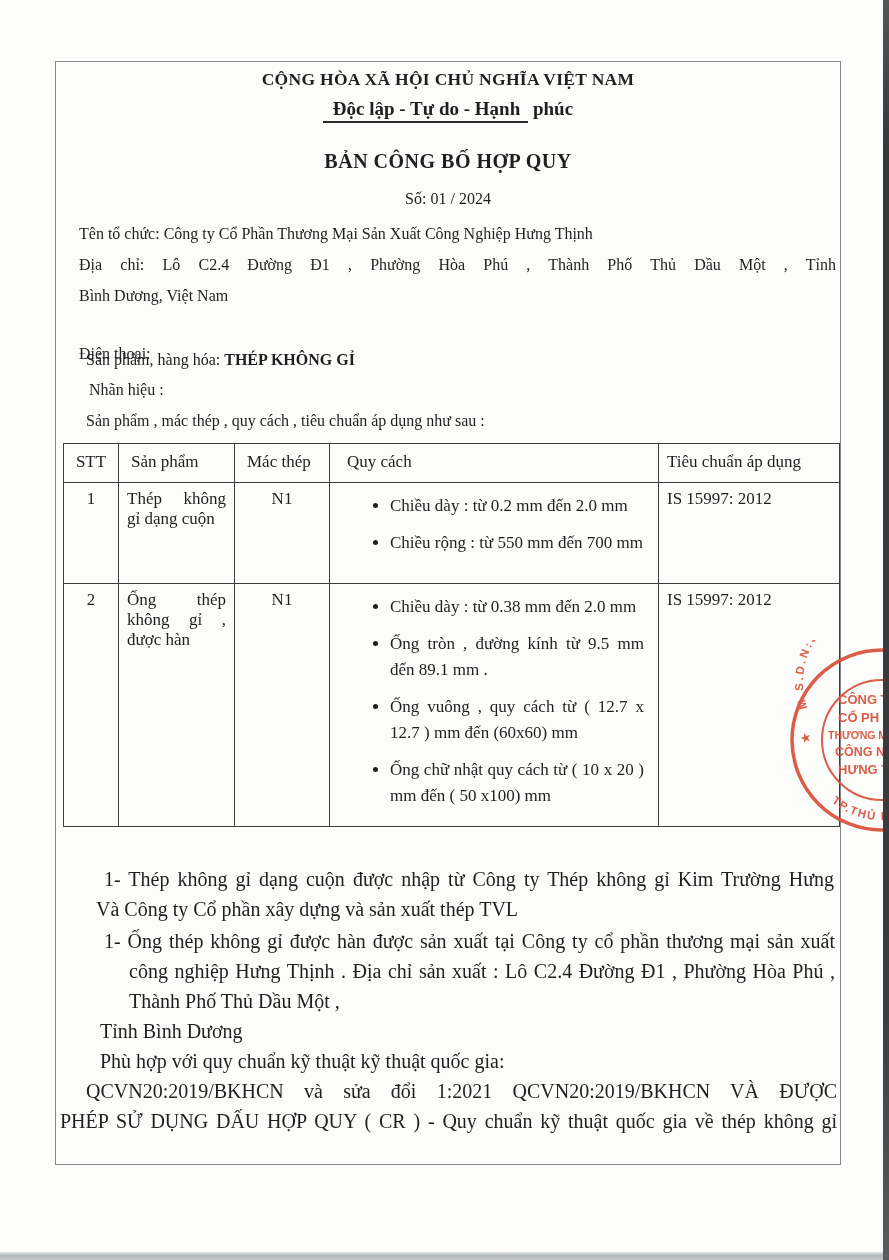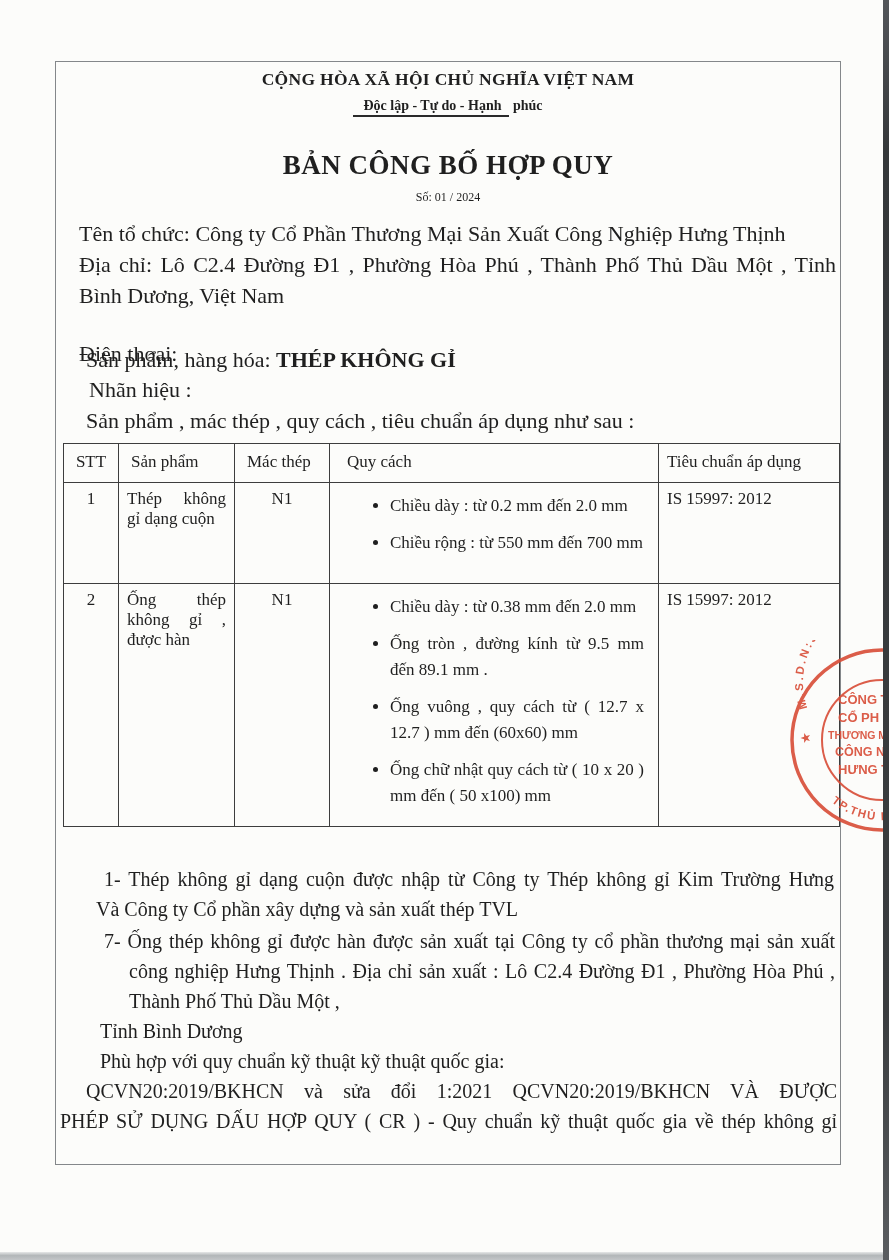--- a/index.html
+++ b/index.html
@@ -20,25 +20,25 @@
     position: absolute;
     left: 55px; top: 61px;
     width: 786px; height: 1104px;
     border: 1px solid #84878a;
     background: transparent;
   }
   .abs { position: absolute; }
   .center { width: 100%; text-align: center; }
   .b { font-weight: bold; }
   .h1 { font-size: 17.5px; letter-spacing: .3px; }
-  .h2 { font-size: 14px; }
+  .h2 { font-size: 19px; }
   .u-part { border-bottom: 2px solid #2a2a2a; padding: 0 8px 2px 10px; }
-  .doc-title { font-size: 27px; letter-spacing: .5px; }
-  .doc-num { font-size: 12px; }
-  .body-line { font-size: 22px; line-height: 26px; white-space: nowrap; }
+  .doc-title { font-size: 20px; letter-spacing: .5px; }
+  .doc-num { font-size: 16px; }
+  .body-line { font-size: 16px; line-height: 26px; white-space: nowrap; }
   .jline { white-space: normal; text-align: justify; text-align-last: justify; }
 
   table.spec {
     position: absolute;
     left: 7px; top: 381px;
     width: 776px;
     border-collapse: collapse;
     table-layout: fixed;
     font-size: 17px;
   }
@@ -153,21 +153,21 @@
             <li>Ống chữ nhật quy cách từ ( 10 x 20 ) mm đến ( 50 x100) mm</li>
           </ul>
         </td>
         <td class="c-tc">IS 15997: 2012</td>
       </tr>
     </tbody>
       </table>
 
     <div class="abs body-line notes jline" style="top:804px; left:48px; right:6px;">1-  Thép không gỉ dạng cuộn được nhập từ Công ty Thép không gỉ Kim Trường Hưng</div>
     <div class="abs body-line notes" style="top:834px; left:40px;">Và Công ty Cổ phần xây dựng và sản xuất thép TVL</div>
-    <div class="abs body-line notes jline" style="top:866px; left:48px; right:5px;">7-  Ống thép không gỉ được hàn được sản xuất tại Công ty cổ phần thương mại sản xuất</div>
+    <div class="abs body-line notes jline" style="top:866px; left:48px; right:5px;">1-  Ống thép không gỉ được hàn được sản xuất tại Công ty cổ phần thương mại sản xuất</div>
     <div class="abs body-line notes jline" style="top:896px; left:73px; right:5px;">công nghiệp Hưng Thịnh . Địa chỉ sản xuất : Lô C2.4 Đường Đ1 , Phường Hòa Phú ,</div>
     <div class="abs body-line notes" style="top:926px; left:73px;">Thành Phố Thủ Dầu Một ,</div>
     <div class="abs body-line notes" style="top:956px; left:44px;">Tỉnh Bình Dương</div>
     <div class="abs body-line notes" style="top:986px; left:44px;">Phù hợp với quy chuẩn kỹ thuật kỹ thuật quốc gia:</div>
     <div class="abs body-line notes jline" style="top:1016px; left:30px; right:3px;">QCVN20:2019/BKHCN và sửa đổi 1:2021 QCVN20:2019/BKHCN VÀ ĐƯỢC</div>
     <div class="abs body-line notes jline" style="top:1046px; left:4px; right:3px;">PHÉP SỬ DỤNG DẤU HỢP QUY ( CR ) -  Quy chuẩn kỹ thuật quốc gia về thép không gỉ</div>
   </div>
 
   <div class="stamp-wrap">
     <svg viewBox="0 0 200 200" width="200" height="200">

